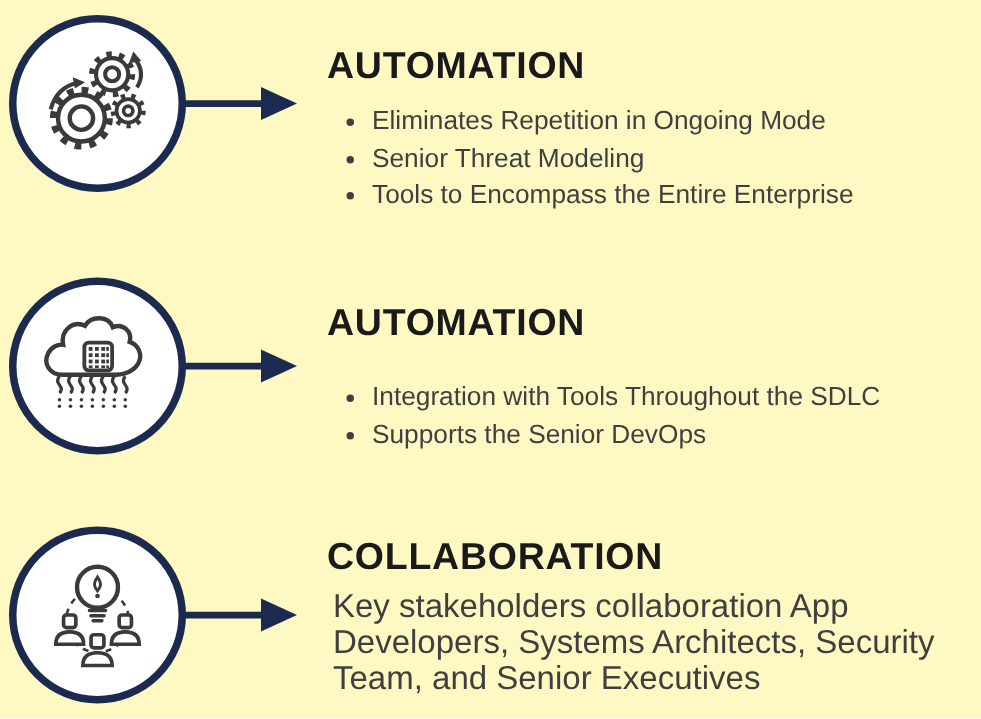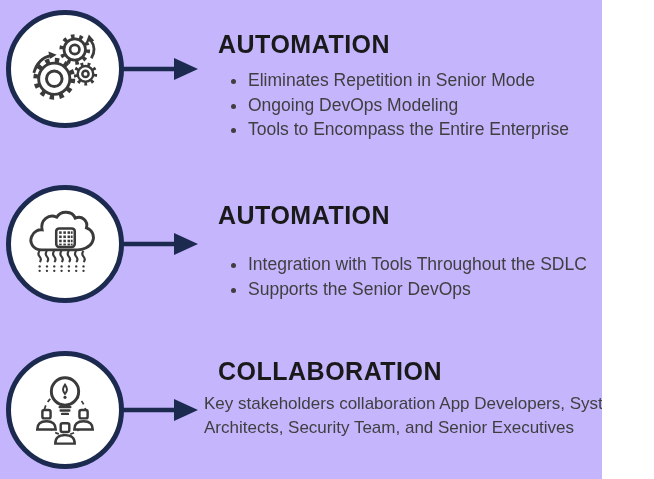--- a/index.html
+++ b/index.html
@@ -3,23 +3,23 @@
 <meta charset="utf-8">
 <style>
   html, body {
     margin: 0;
     padding: 0;
     background: #ffffff;
     font-family: "Liberation Sans", sans-serif;
   }
   #canvas {
     position: relative;
-    width: 602px;
+    width: 654px;
     height: 479px;
-    background: #c4b5fd;
+    background: #fef9c3;
     overflow: hidden;
   }
   .icon-circle {
     position: absolute;
     left: 6px;
     width: 108px;
     height: 108px;
     border: 5px solid #1b2a4e;
     border-radius: 50%;
     background: #ffffff;
@@ -63,24 +63,24 @@
     list-style: disc outside;
     font-size: 17.5px;
     line-height: 24.5px;
     color: #3f3f3f;
   }
   .s1 ul.bullets { top: 68px; }
   .s2 ul.bullets { top: 252px; }
 
   .paragraph {
     position: absolute;
-    left: 204px;
+    left: 222px;
     top: 392px;
     width: 432px;
-    font-size: 17px;
+    font-size: 22px;
     line-height: 24px;
     color: #3f3f3f;
   }
 
   .icon-svg { width: 78px; height: 78px; }
 </style>
 </head>
 <body>
 
 <div id="canvas">
@@ -109,22 +109,22 @@
           <path d="M64.5,4.5 L61.5,12.5 L70,11 Z" fill="#3a3a3a" stroke="none"></path>
         </g>
       </svg>
     </div>
     <svg class="arrow" viewBox="0 0 76 24">
       <line x1="0" y1="12" x2="56" y2="12" stroke="#1b2a4e" stroke-width="4.5"></line>
       <polygon points="52,1 76,12 52,23" fill="#1b2a4e"></polygon>
     </svg>
     <div class="section-title">AUTOMATION</div>
     <ul class="bullets">
-      <li>Eliminates Repetition in Senior Mode</li>
-      <li>Ongoing DevOps Modeling</li>
+      <li>Eliminates Repetition in Ongoing Mode</li>
+      <li>Senior Threat Modeling</li>
       <li>Tools to Encompass the Entire Enterprise</li>
     </ul>
   </div>
 
   <div class="section s2">
     <div class="icon-circle">
       <svg class="icon-svg" viewBox="0 0 80 80">
         <g fill="none" stroke="#3a3a3a">
 
           <path stroke-width="3" d="M16,46 C7,46 3,38 6,32 C8,27 13,25 16.5,25.5 C14.5,15.5 23.5,8.5 31.5,12.5 C35.5,5.5 47.5,5.5 50.5,13.5 C57.5,10.5 64,16.5 62,23.5 C68,25.5 71,32 68,38 C65.2,43.6 58,46 53,46 Z"></path>

